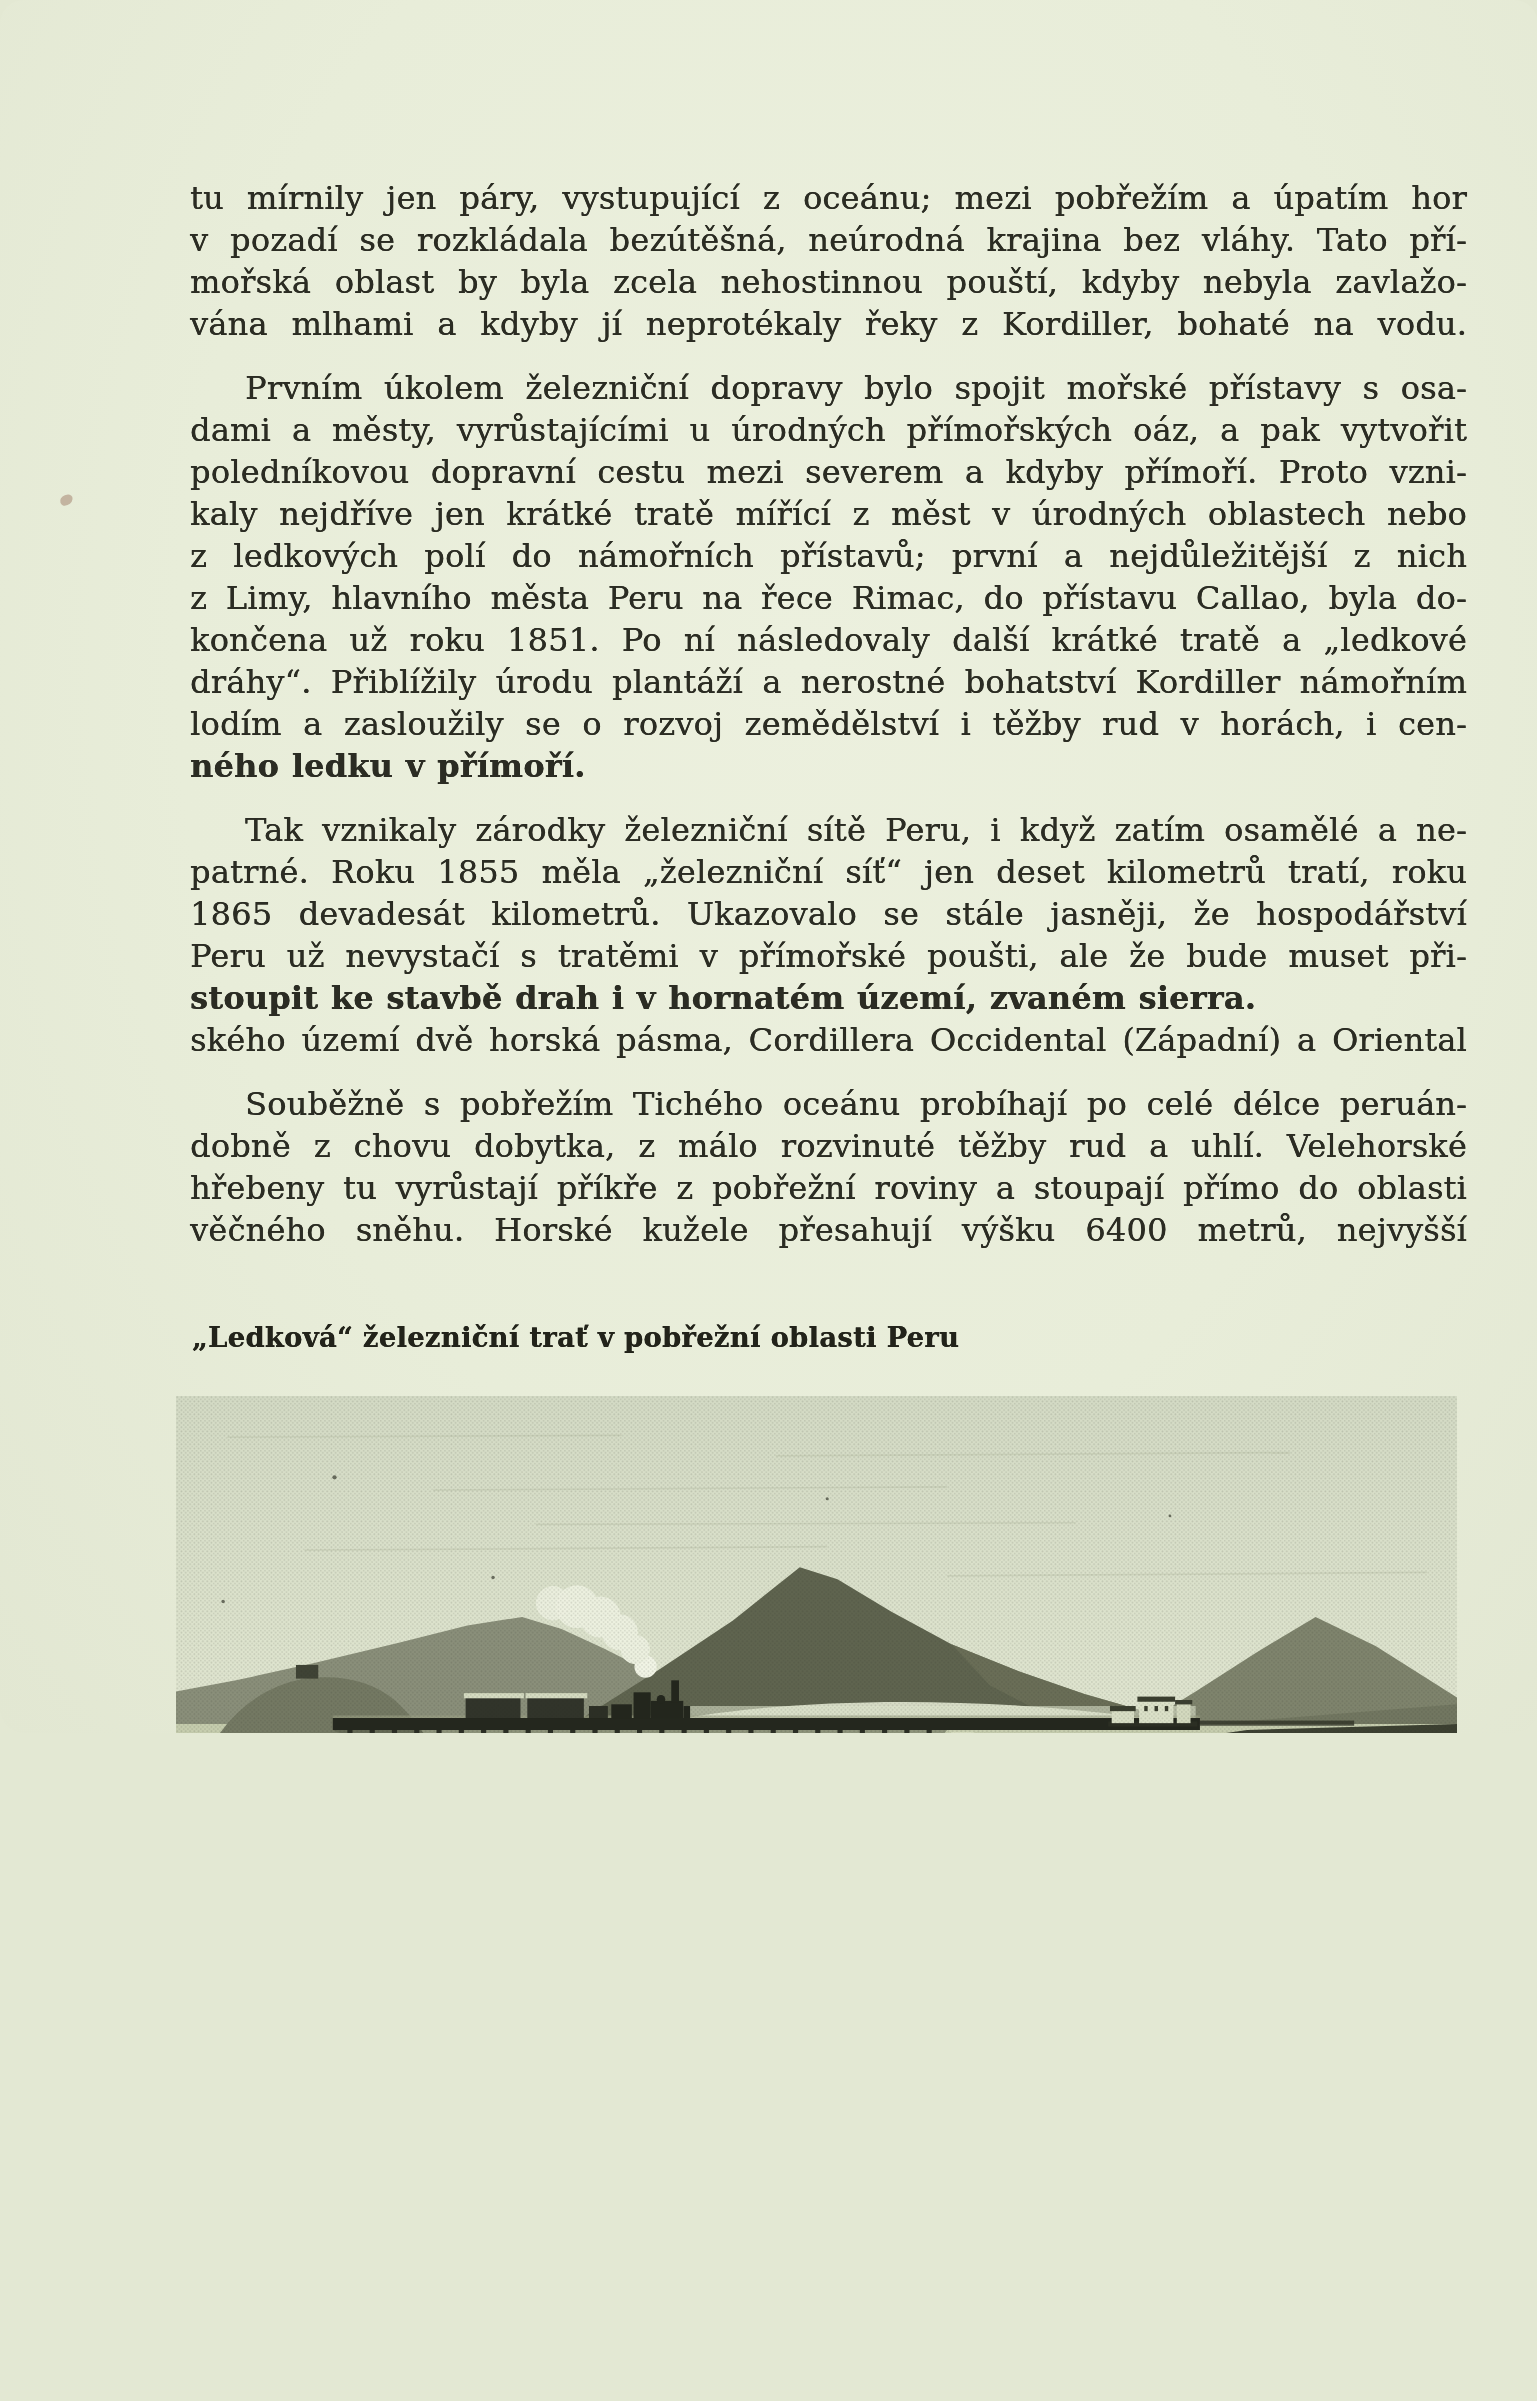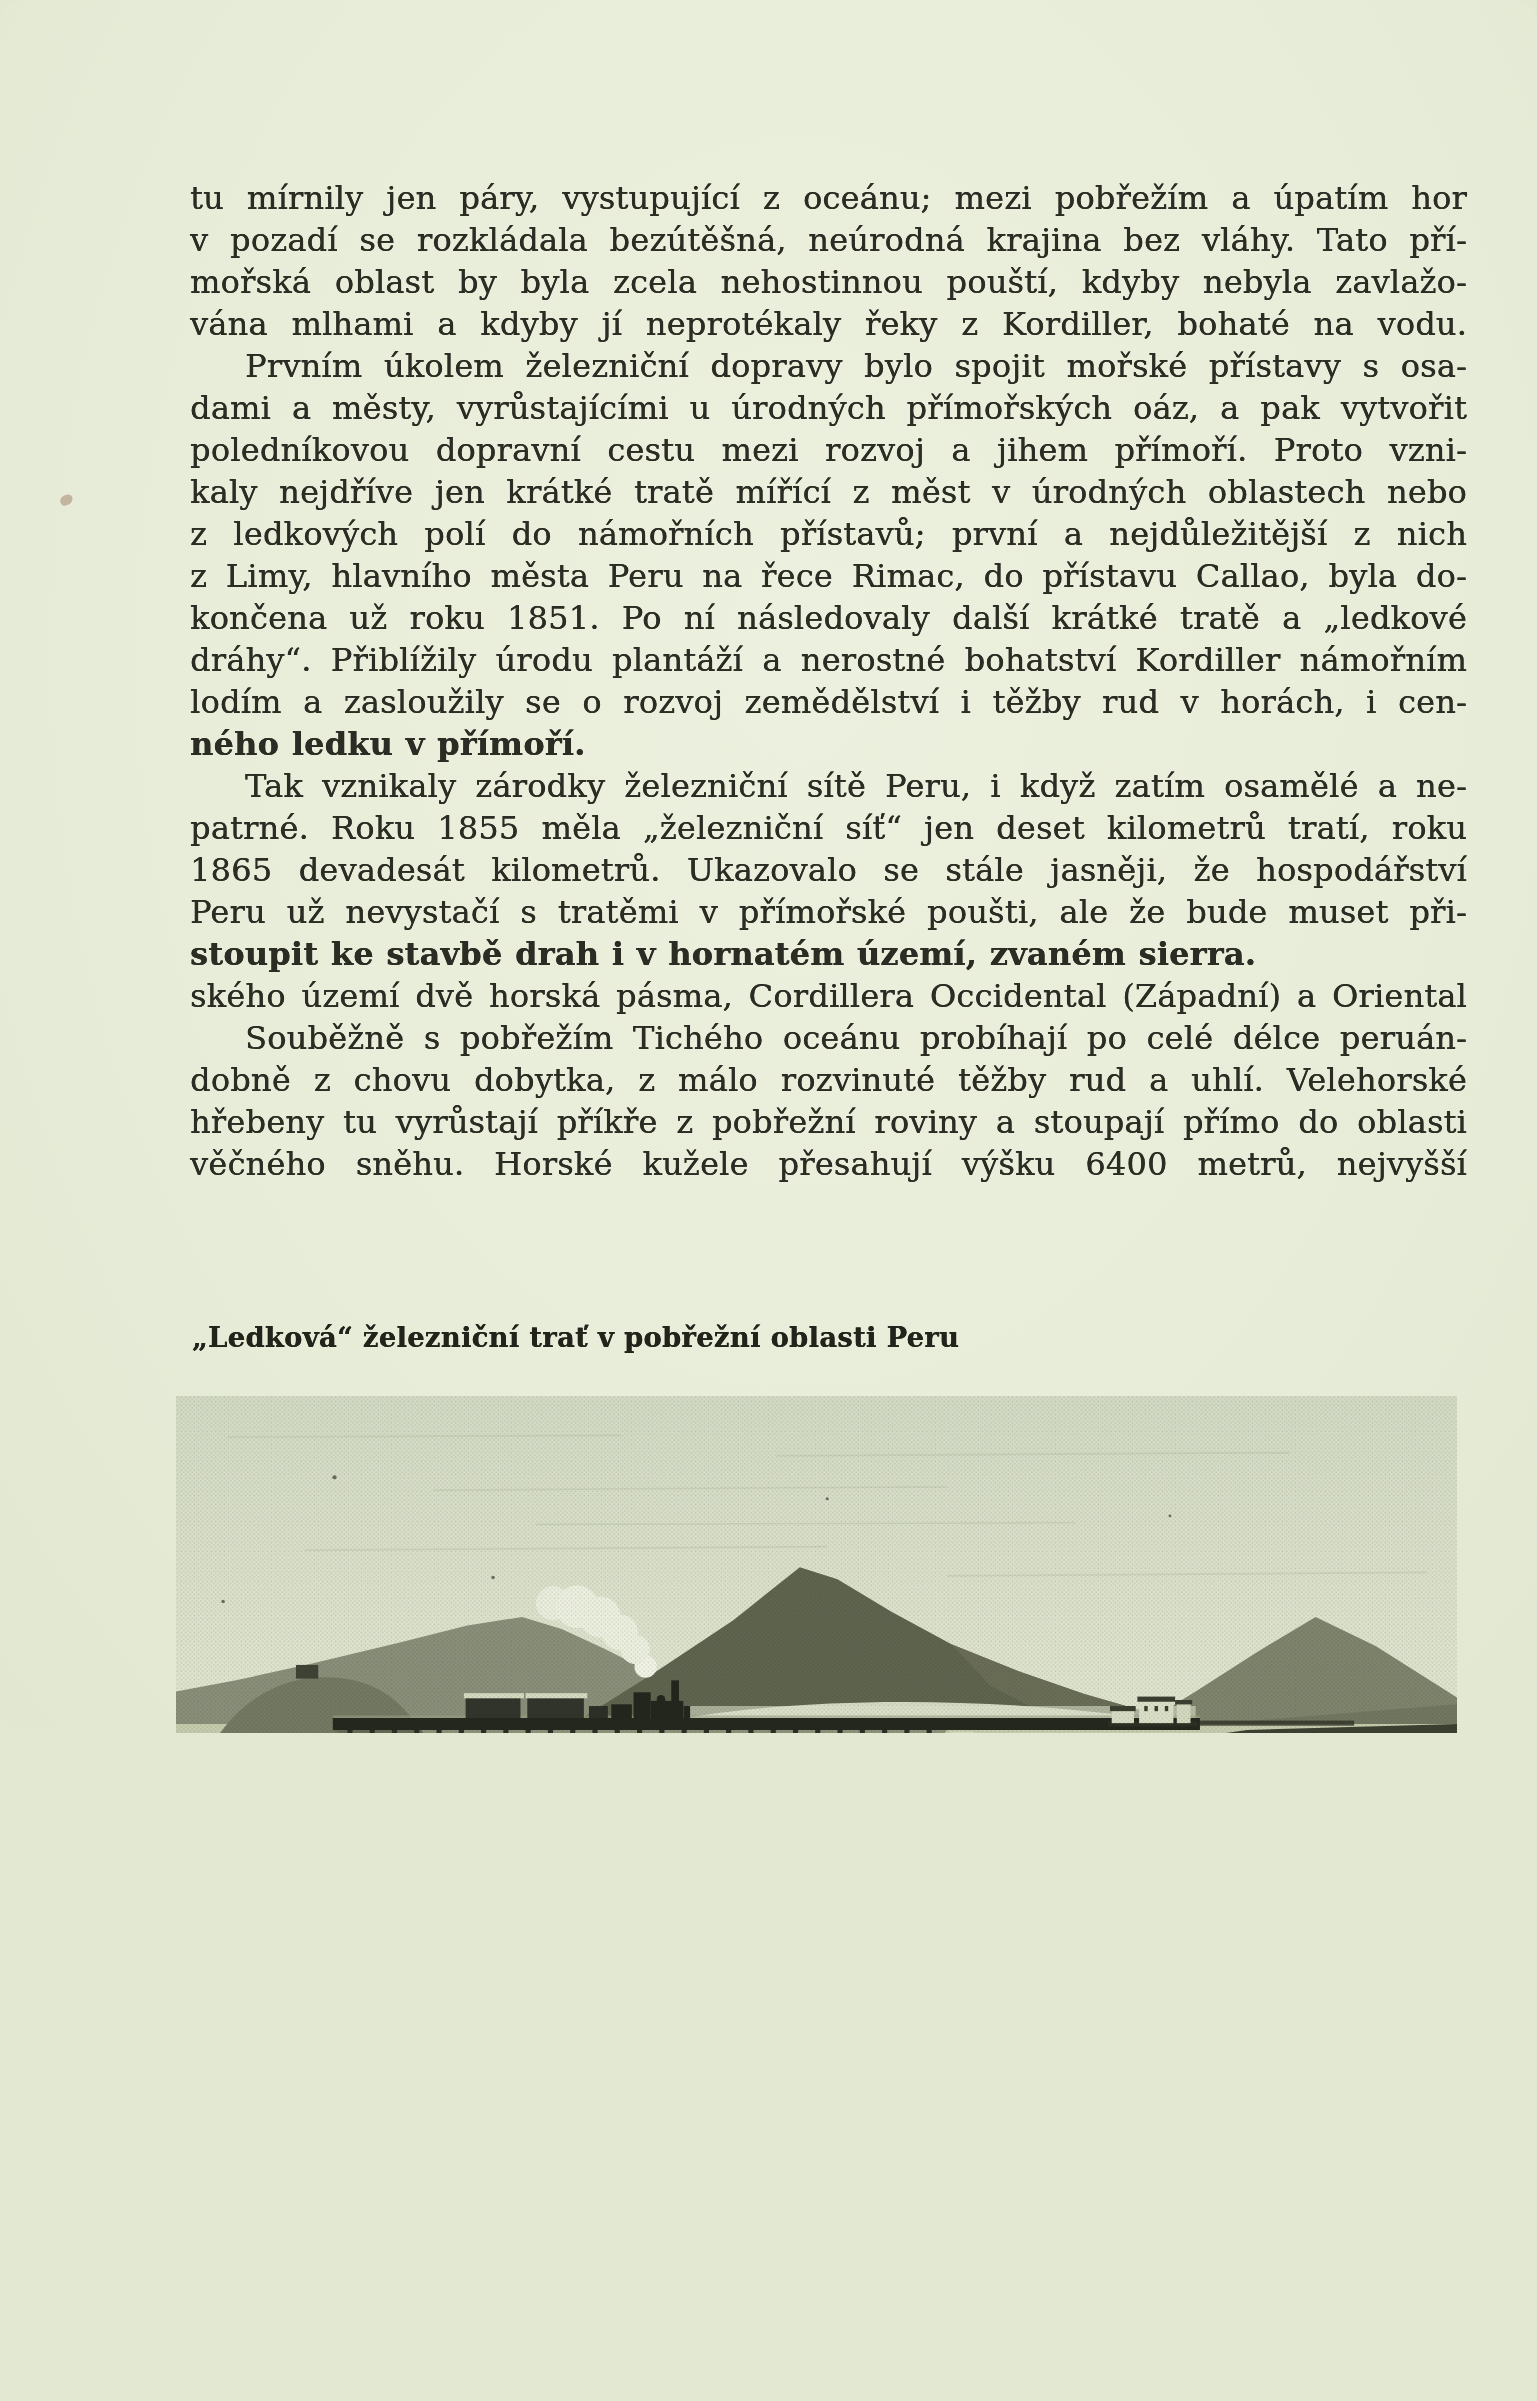--- a/index.html
+++ b/index.html
@@ -10,21 +10,21 @@
     border-radius:24px;
   }
   .text-block{
     position:absolute;left:190px;top:177px;width:1277px;
     color:#2b2c23;font-size:32px;line-height:42px;
     text-shadow:0.3px 0 0 currentColor;
     word-spacing:1.3px;letter-spacing:0.2px;
   }
   .ln{text-align:justify;text-align-last:justify;}
   .ln.last{text-align-last:left;font-weight:bold;}
-  .ln.ind{text-indent:55px;}
+  .ln.ind{text-indent:55px;margin-top:22px;}
   .caption{
     position:absolute;left:192px;top:1321px;
     font-size:27.4px;font-weight:bold;color:#22231a;
     letter-spacing:0.3px;text-shadow:0.3px 0 0 currentColor;
   }
   .figure{
     position:absolute;left:176px;top:1396px;width:1281px;height:674px;
   }
   .figure svg{display:block;width:100%;height:100%;}
   .page-number{
@@ -48,21 +48,21 @@
 
 <div class="page">
 
   <div class="text-block">
     <div class="ln">tu mírnily jen páry, vystupující z oceánu; mezi pobřežím a úpatím hor</div>
     <div class="ln">v pozadí se rozkládala bezútěšná, neúrodná krajina bez vláhy. Tato pří-</div>
     <div class="ln">mořská oblast by byla zcela nehostinnou pouští, kdyby nebyla zavlažo-</div>
     <div class="ln">vána mlhami a kdyby jí neprotékaly řeky z Kordiller, bohaté na vodu.</div>
     <div class="ln ind">Prvním úkolem železniční dopravy bylo spojit mořské přístavy s osa-</div>
     <div class="ln">dami a městy, vyrůstajícími u úrodných přímořských oáz, a pak vytvořit</div>
-    <div class="ln">poledníkovou dopravní cestu mezi rozvoj a jihem přímoří. Proto vzni-</div>
+    <div class="ln">poledníkovou dopravní cestu mezi severem a kdyby přímoří. Proto vzni-</div>
     <div class="ln">kaly nejdříve jen krátké tratě mířící z měst v úrodných oblastech nebo</div>
     <div class="ln">z ledkových polí do námořních přístavů; první a nejdůležitější z nich</div>
     <div class="ln">z Limy, hlavního města Peru na řece Rimac, do přístavu Callao, byla do-</div>
     <div class="ln">končena už roku 1851. Po ní následovaly další krátké tratě a „ledkové</div>
     <div class="ln">dráhy“. Přiblížily úrodu plantáží a nerostné bohatství Kordiller námořním</div>
     <div class="ln">lodím a zasloužily se o rozvoj zemědělství i těžby rud v horách, i cen-</div>
     <div class="ln last">ného ledku v přímoří.</div>
     <div class="ln ind">Tak vznikaly zárodky železniční sítě Peru, i když zatím osamělé a ne-</div>
     <div class="ln">patrné. Roku 1855 měla „železniční síť“ jen deset kilometrů tratí, roku</div>
     <div class="ln">1865 devadesát kilometrů. Ukazovalo se stále jasněji, že hospodářství</div>

